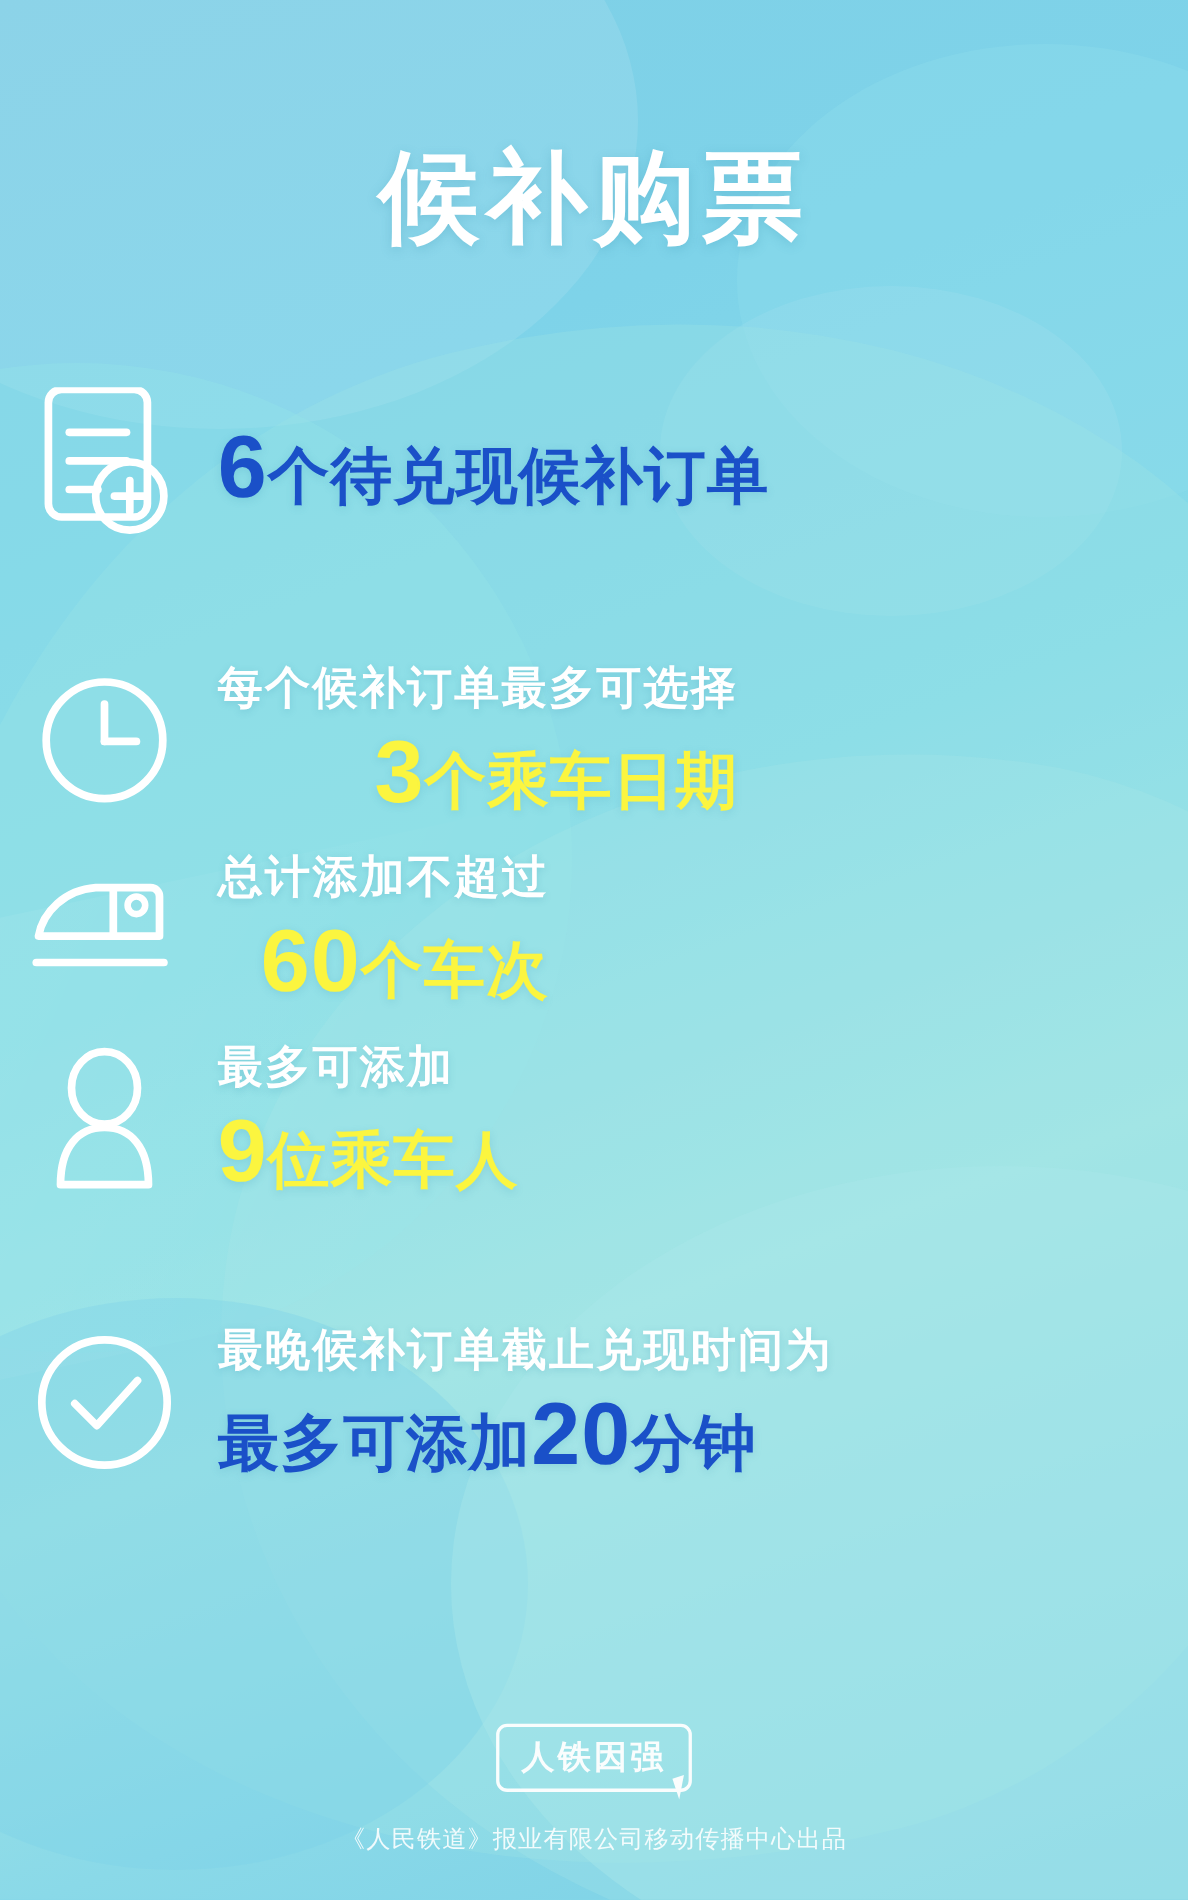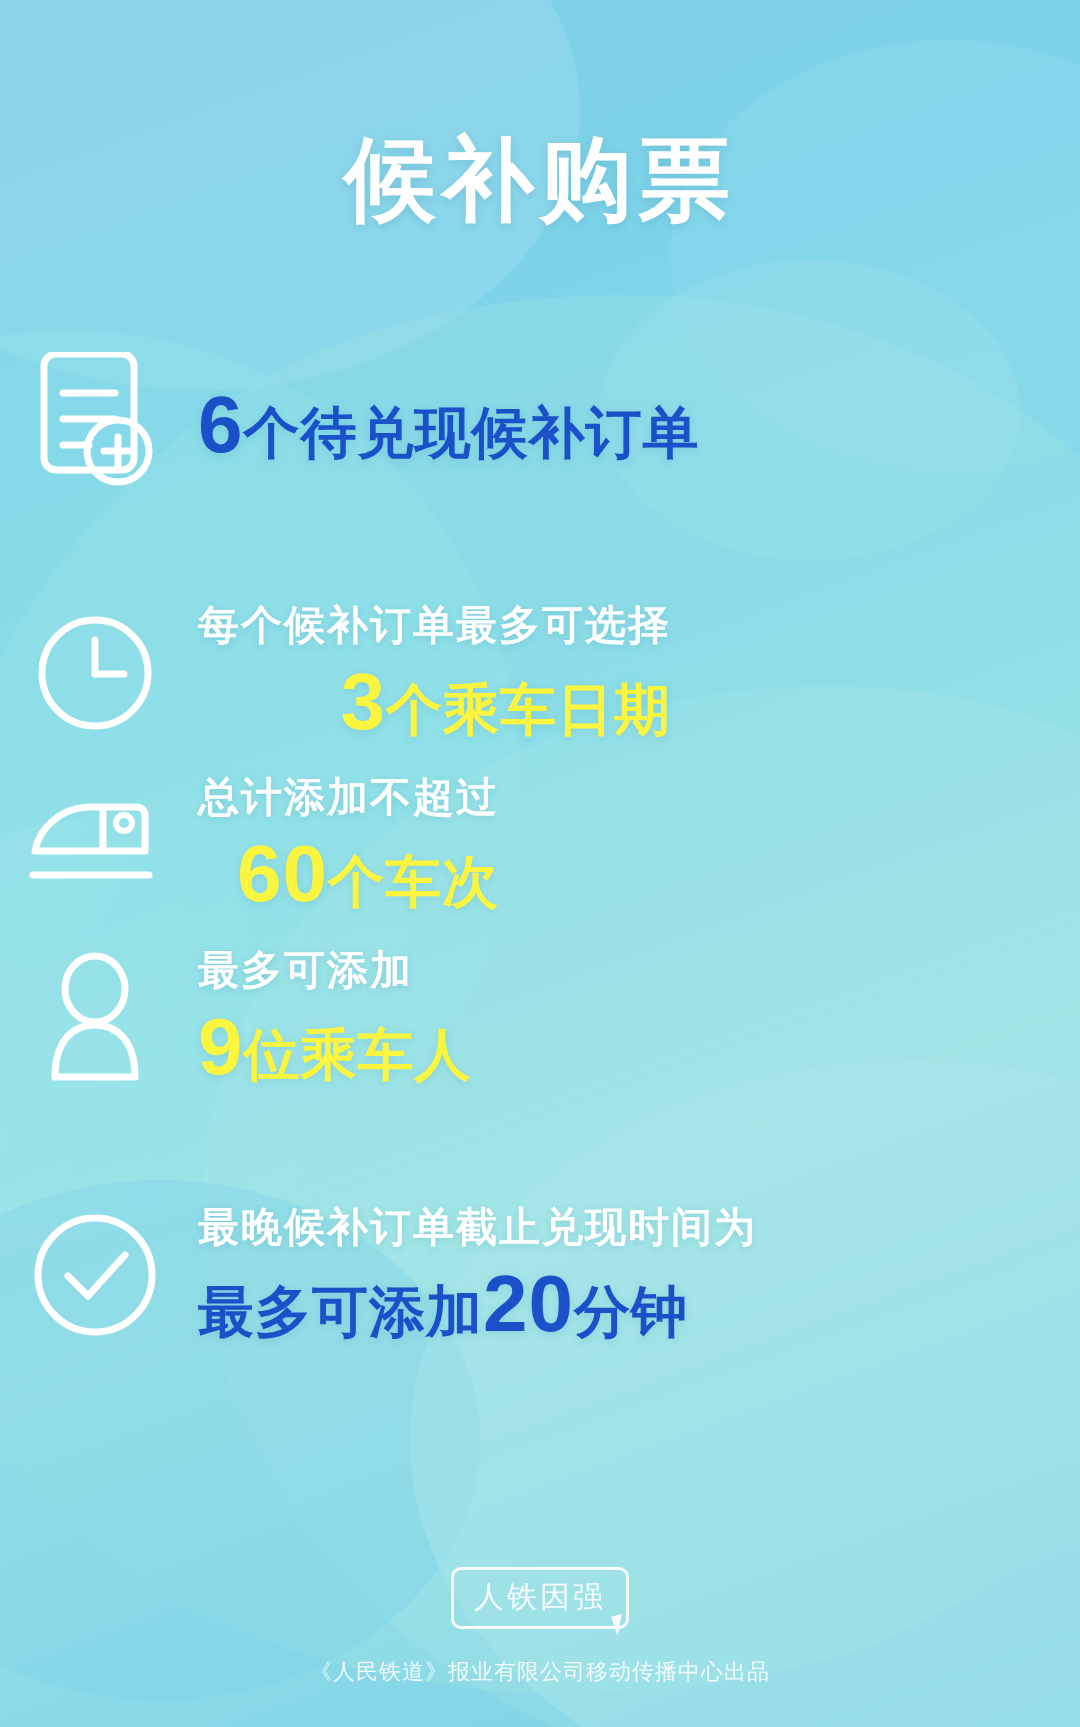--- a/index.html
+++ b/index.html
@@ -93,21 +93,21 @@
   .footer{
     position:absolute;left:0;right:0;bottom:40px;text-align:center;
   }
   .logo{
     display:inline-block;
     border:3px solid #ffffff;
     border-radius:10px;
     padding:7px 20px 8px 20px;
     color:#ffffff;
     font-size:30px;
-    font-weight:normal;
+    font-weight:bold;
     letter-spacing:3px;
     position:relative;
     opacity:0.95;
   }
   .logo .cursor{
     position:absolute;right:-4px;bottom:-8px;
     width:0;height:0;
     border-left:11px solid #ffffff;
     border-right:5px solid transparent;
     border-top:0 solid transparent;

